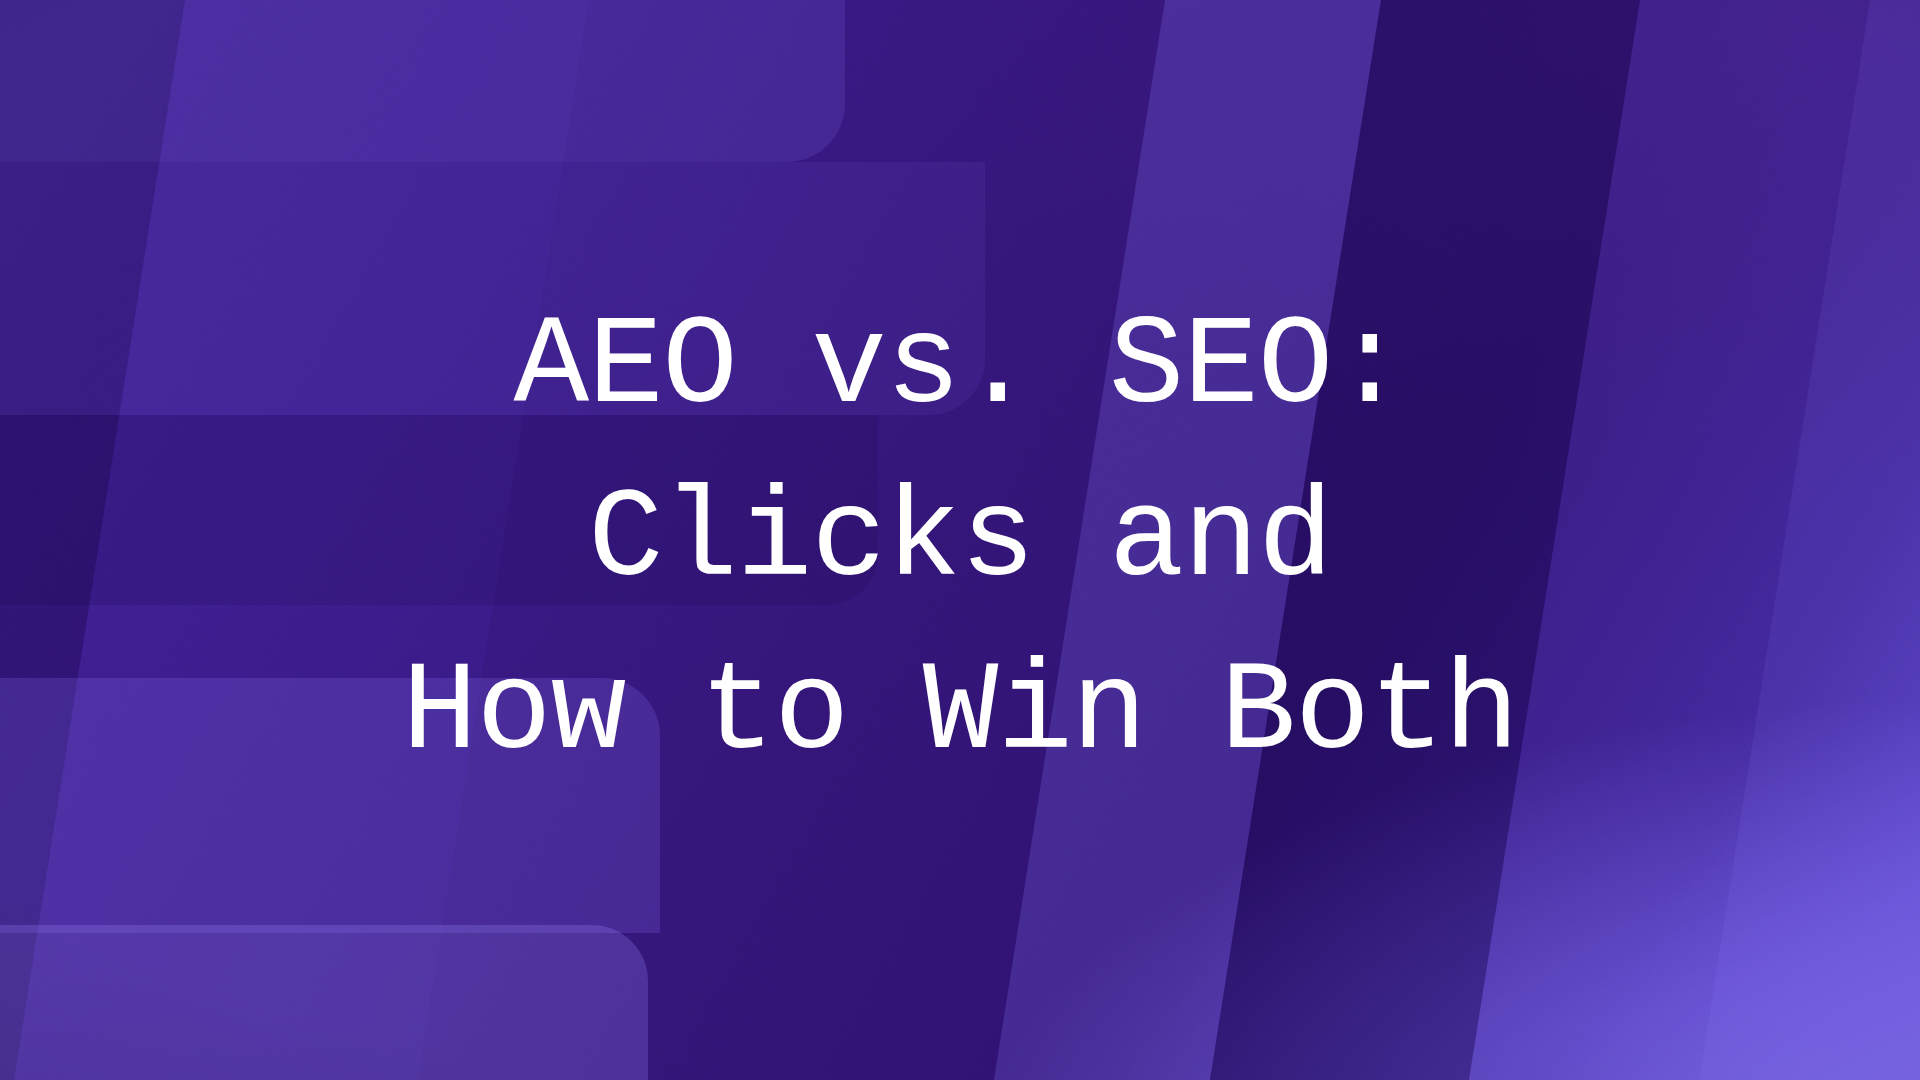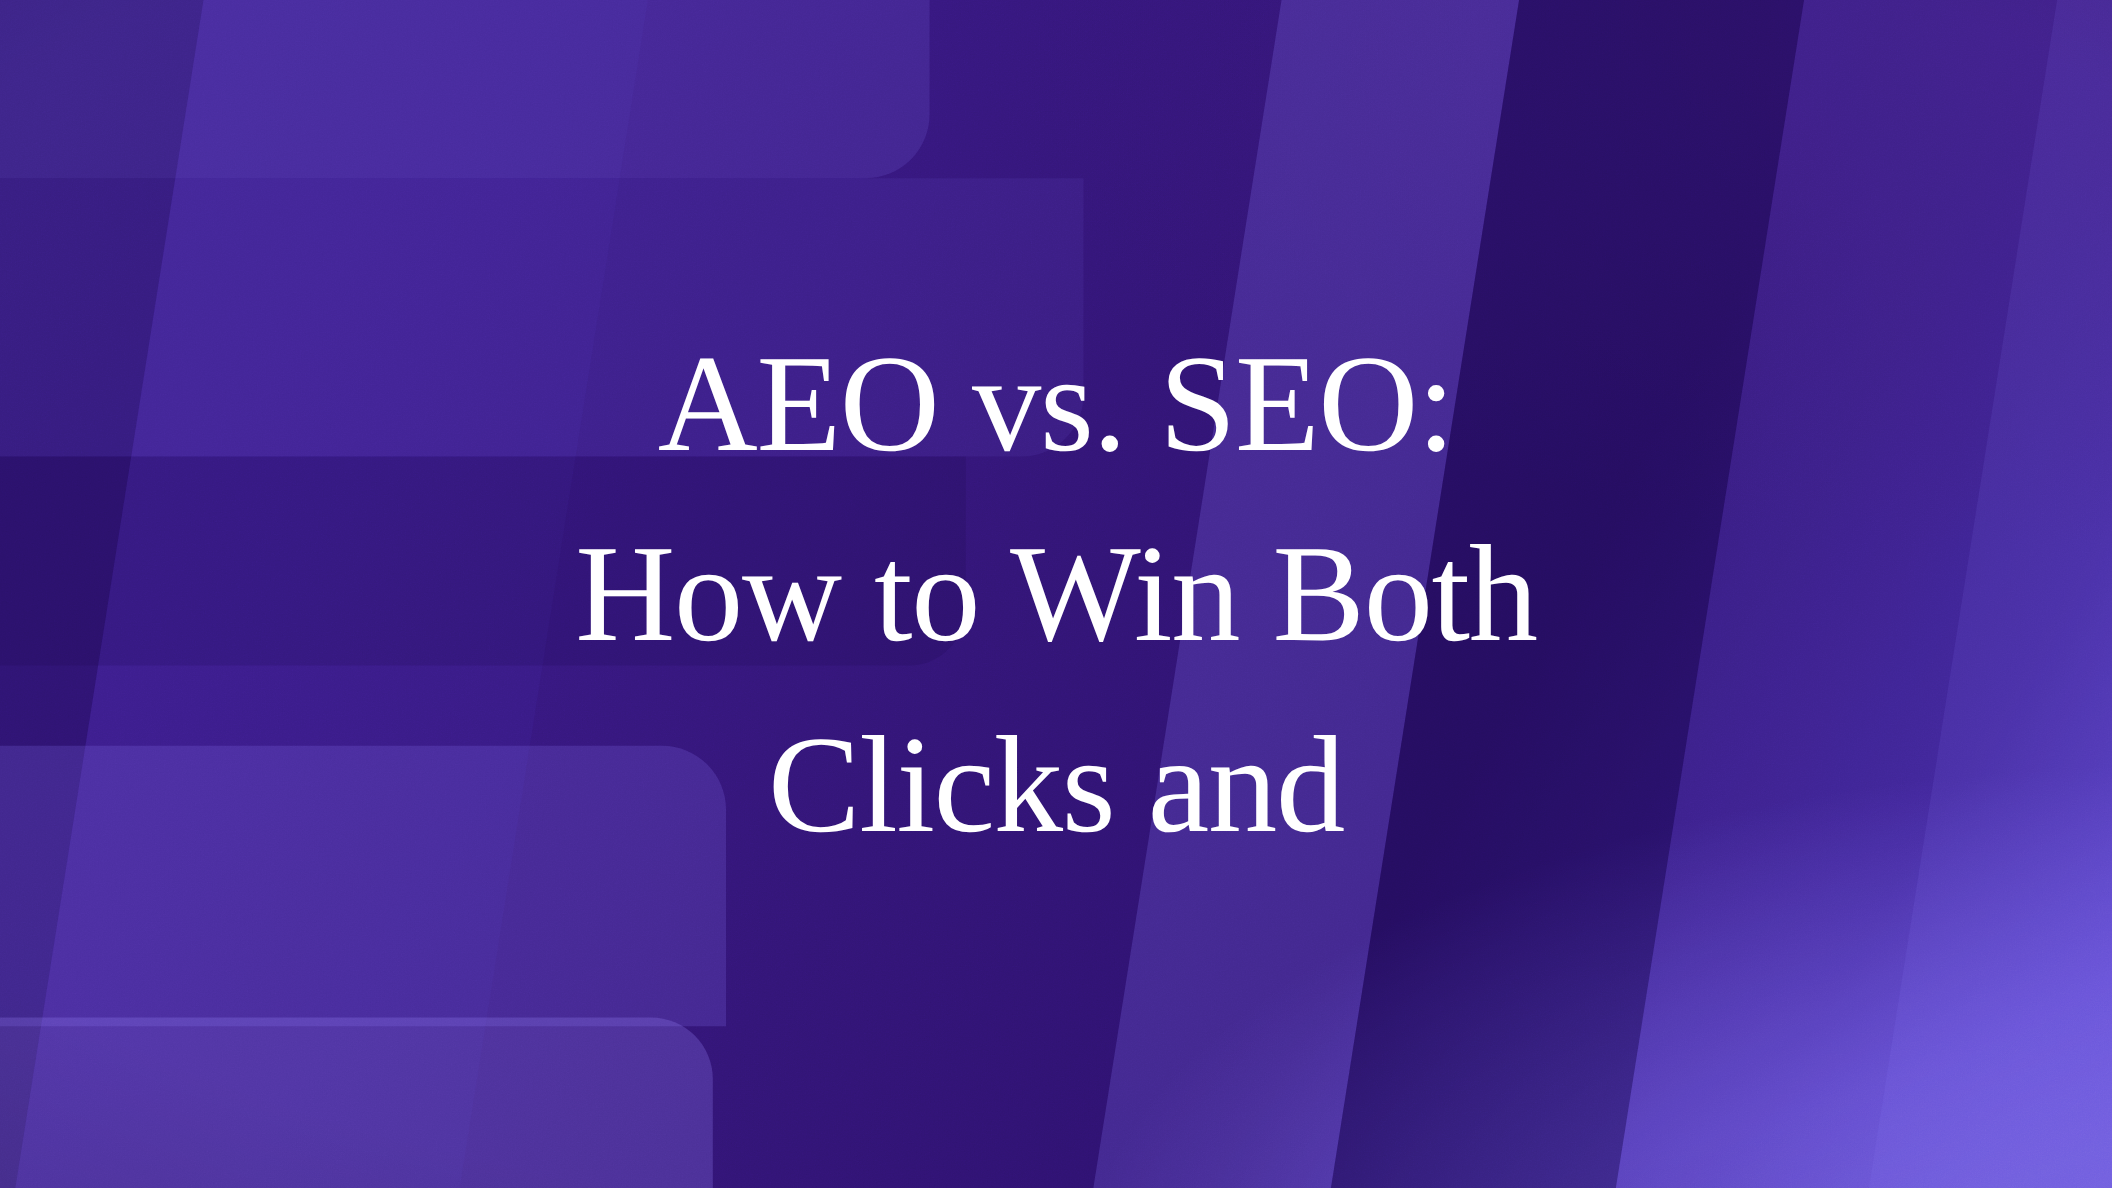--- a/index.html
+++ b/index.html
@@ -64,21 +64,21 @@
   .title-wrap {
     position: absolute;
     inset: 0;
     display: flex;
     align-items: center;
     justify-content: center;
     flex-direction: column;
     z-index: 40;
   }
   .title {
-    font-family: Liberation Serif, serif;
+    font-family: Liberation Mono, monospace;
     font-weight: 400;
     font-size: 126px;
     line-height: 173px;
     letter-spacing: -1.2px;
     color: #ffffff;
     text-align: center;
     width: 1200px;
     margin: 0;
     -webkit-font-smoothing: antialiased;
   }
@@ -117,18 +117,18 @@
       <feColorMatrix type="saturate" values="0"></feColorMatrix>
     </filter>
     <rect width="100%" height="100%" filter="url(#noiseFilter)"></rect>
   </svg>
 
   <div class="vignette"></div>
 
   <div class="title-wrap">
     <h1 class="title" id="title" style="color: rgb(255, 255, 255);">
         <span class="line">AEO vs. SEO:</span>
+        <span class="line">Clicks and</span>
         <span class="line">How to Win Both</span>
-        <span class="line">Clicks and</span>
       </h1>
   </div>
 
 </div>
 
 </body></html>

